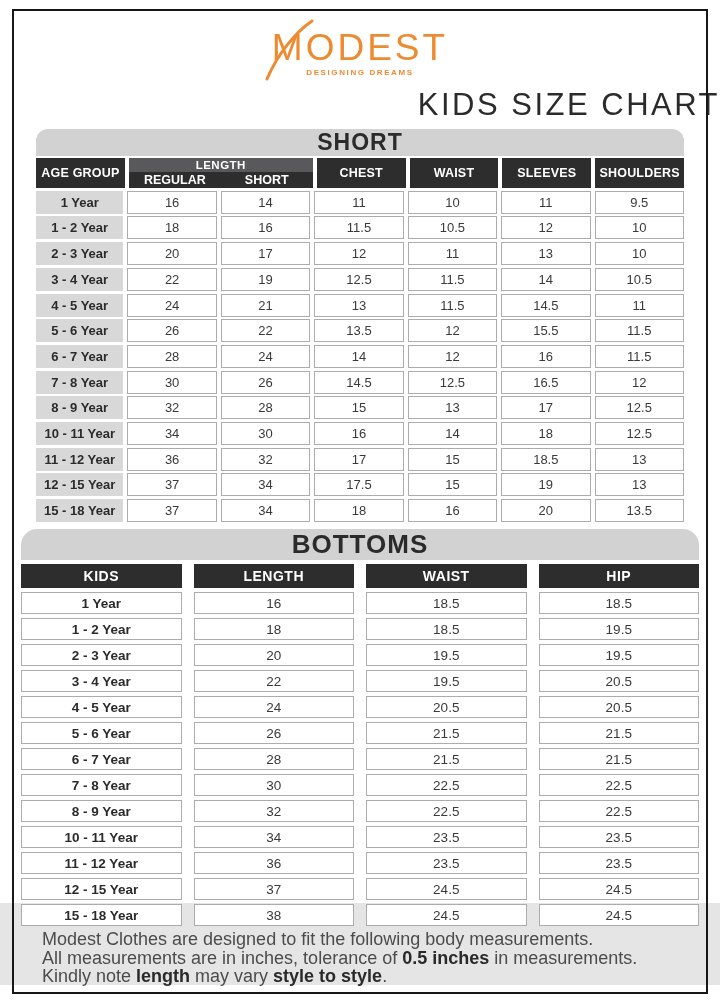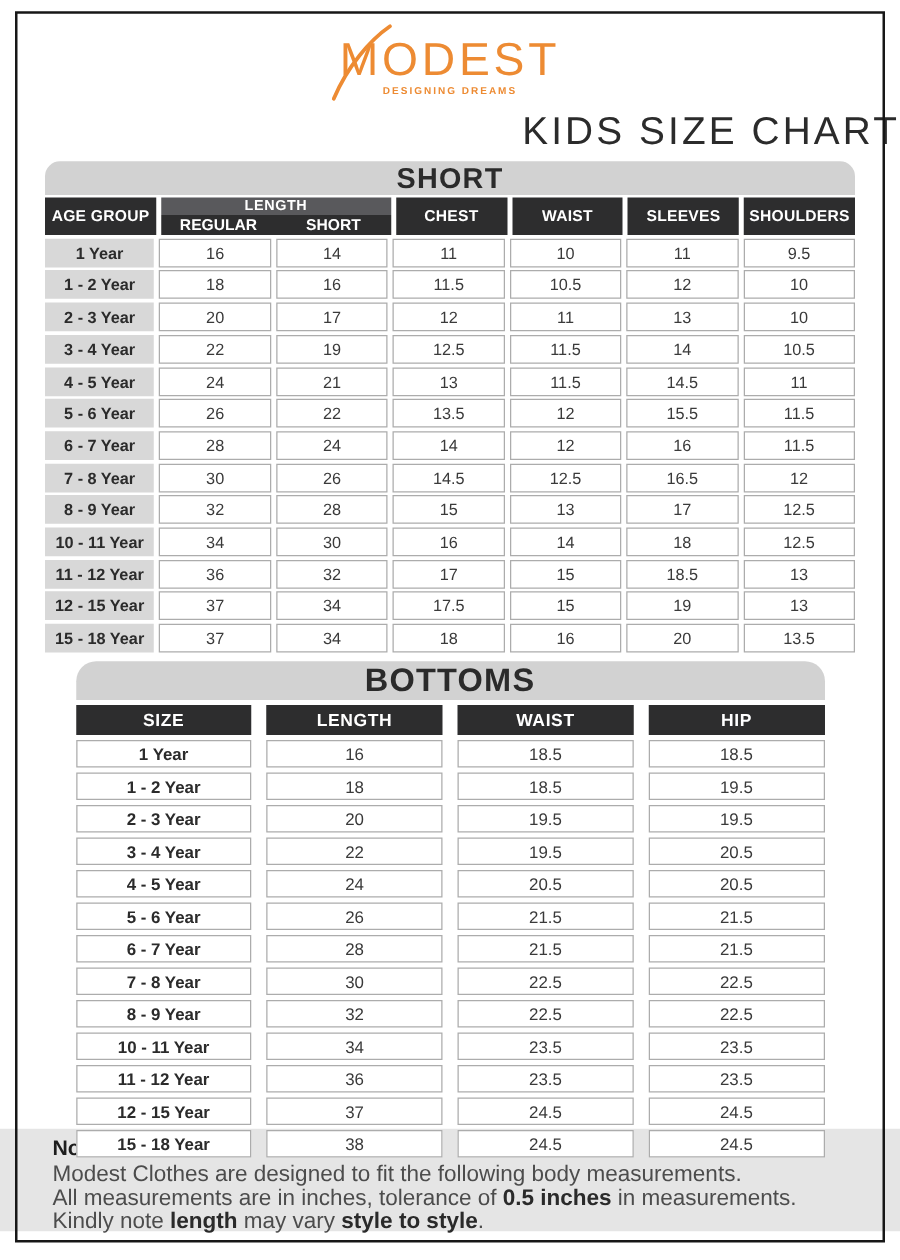--- a/index.html
+++ b/index.html
@@ -64,21 +64,21 @@
     flex:1; color:#fff; font-weight:bold; font-size:12.5px;
     display:flex; align-items:center; justify-content:center;
   }
   .s-row { display:flex; gap:4px; height:23px; margin-top:2.7px; }
   .s-row .cell { flex:1; }
   .s-row .age {
     background:#D8D8D8; border:none; font-weight:bold; color:#2b2b2b;
   }
 
   
-  .bottoms { width:599px; margin:7px auto 0 auto; }
+  .bottoms { width:678px; margin:7px auto 0 auto; }
   .bottoms .section-bar {
     height:31px; line-height:31px; font-size:26px; letter-spacing:1px;
     border-radius:16px 16px 0 0; margin-bottom:4px;
   }
   .b-header { display:flex; gap:12px; height:24px; }
   .b-header .hcell { flex:1; font-size:14px; letter-spacing:0.5px; }
   .b-row { display:flex; gap:12px; height:22px; margin-top:4px; }
   .b-row .cell { flex:1; font-size:13.5px; }
   .b-row .size { font-weight:bold; color:#2b2b2b; }
 
@@ -258,21 +258,21 @@
             <div class="cell">20</div>
             <div class="cell">13.5</div>
           </div>
         </div>
     </div>
 
     <div class="bottoms">
       <div class="section-bar">BOTTOMS</div>
 
       <div class="b-header">
-        <div class="hcell dark-h">SIZE</div>
+        <div class="hcell dark-h">KIDS</div>
         <div class="hcell dark-h">LENGTH</div>
         <div class="hcell dark-h">WAIST</div>
         <div class="hcell dark-h">HIP</div>
       </div>
 
       <div>
 
           <div class="b-row">
             <div class="cell size">1 Year</div>
             <div class="cell">16</div>

